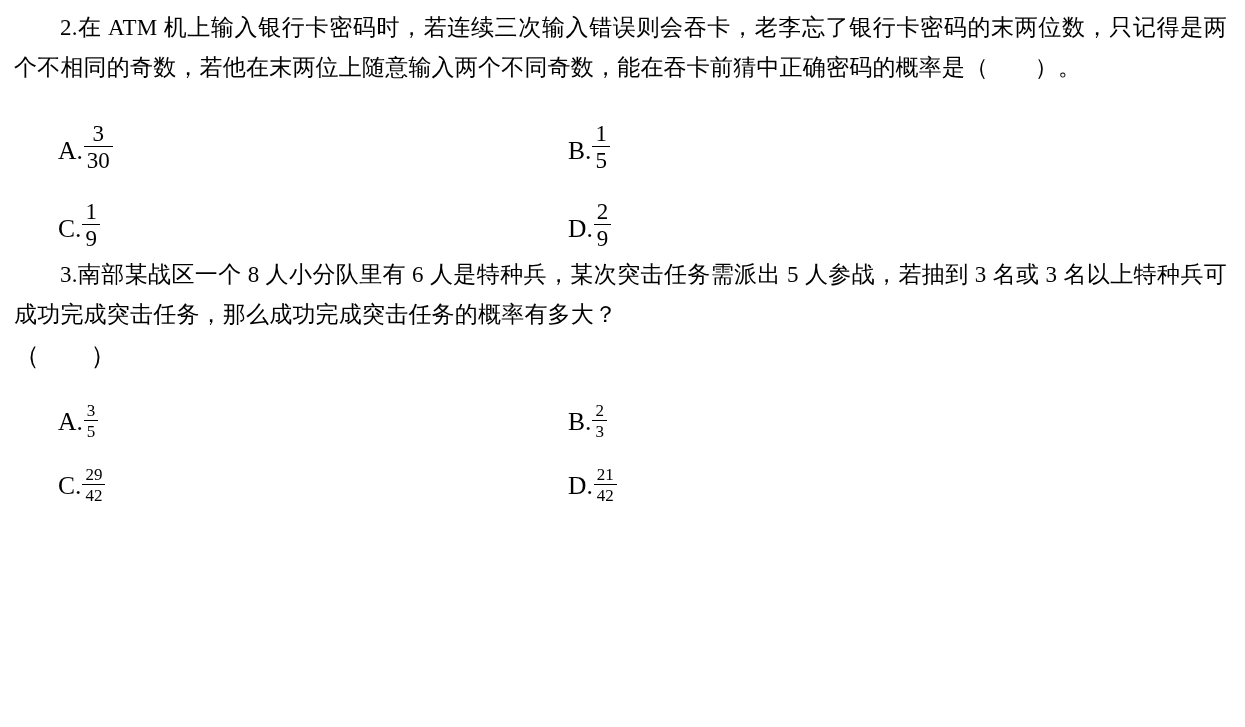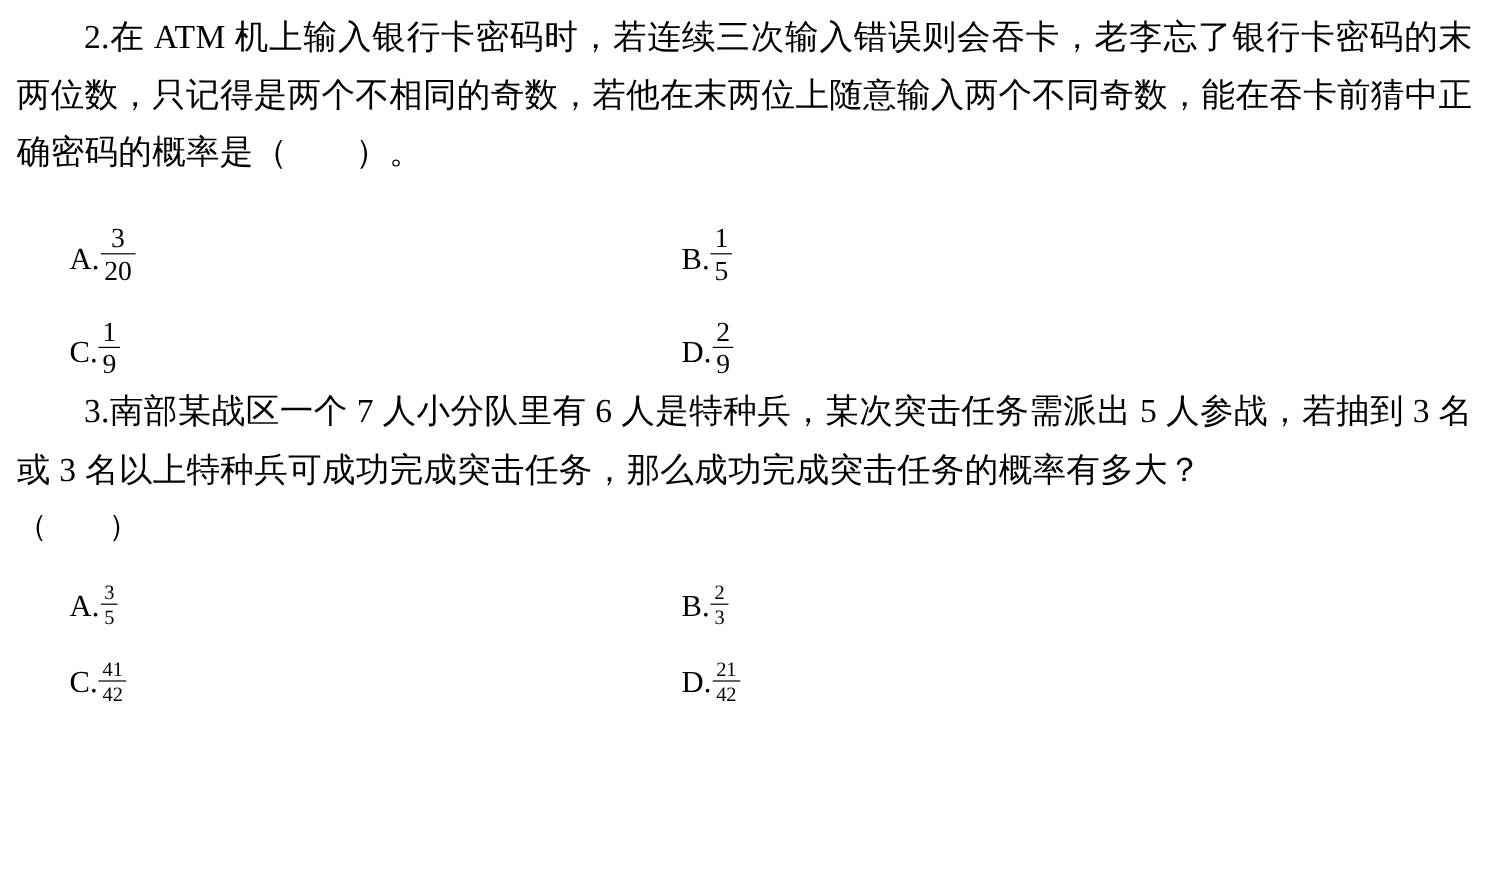--- a/index.html
+++ b/index.html
@@ -16,21 +16,21 @@
   }
   .page {
     position: relative;
     width: 1245px;
     height: 727px;
     padding: 0;
     box-sizing: border-box;
   }
 
   .question {
-    font-size: 28px;
+    font-size: 23px;
     line-height: 1.72;
     text-align: justify;
     letter-spacing: 0.2px;
   }
   .q-body {
     text-indent: 2em;
   }
   .q2 {
     margin: 8px 18px 0 14px;
   }
@@ -115,21 +115,21 @@
   <div class="question q2">
     <div class="q-body"><span>2.</span><span>在 ATM 机上输入银行卡密码时，若连续三次输入错误则会吞卡，老李忘了银行卡密码的末两位数，只记得是两个不相同的奇数，若他在末两位上随意输入两个不同奇数，能在吞卡前猜中正确密码的概率是（　　）。</span></div>
   </div>
 
   <div class="options opt-block-2">
     <div class="opt-row">
       <div class="opt-cell left">
         <span class="opt-label">A.</span>
         <span class="frac big">
           <span class="num">3</span>
-          <span class="den">20</span>
+          <span class="den">30</span>
         </span>
       </div>
       <div class="opt-cell right">
         <span class="opt-label">B.</span>
         <span class="frac big">
           <span class="num">1</span>
           <span class="den">5</span>
         </span>
       </div>
     </div>
@@ -146,21 +146,21 @@
         <span class="opt-label">D.</span>
         <span class="frac big">
           <span class="num">2</span>
           <span class="den">9</span>
         </span>
       </div>
     </div>
   </div>
 
   <div class="question q3">
-    <div class="q-body"><span>3.</span><span>南部某战区一个 7 人小分队里有 6 人是特种兵，某次突击任务需派出 5 人参战，若抽到 3 名或 3 名以上特种兵可成功完成突击任务，那么成功完成突击任务的概率有多大？</span></div>
+    <div class="q-body"><span>3.</span><span>南部某战区一个 8 人小分队里有 6 人是特种兵，某次突击任务需派出 5 人参战，若抽到 3 名或 3 名以上特种兵可成功完成突击任务，那么成功完成突击任务的概率有多大？</span></div>
   </div>
   <div class="q3-tail">（　　）</div>
 
   <div class="options opt-block-3">
     <div class="opt-row">
       <div class="opt-cell left">
         <span class="opt-label">A.</span>
         <span class="frac small">
           <span class="num">3</span>
           <span class="den">5</span>
@@ -172,21 +172,21 @@
           <span class="num">2</span>
           <span class="den">3</span>
         </span>
       </div>
     </div>
 
     <div class="opt-row" style="margin-top:26px;">
       <div class="opt-cell left">
         <span class="opt-label">C.</span>
         <span class="frac small">
-          <span class="num">41</span>
+          <span class="num">29</span>
           <span class="den">42</span>
         </span>
       </div>
       <div class="opt-cell right">
         <span class="opt-label">D.</span>
         <span class="frac small">
           <span class="num">21</span>
           <span class="den">42</span>
         </span>
       </div>

